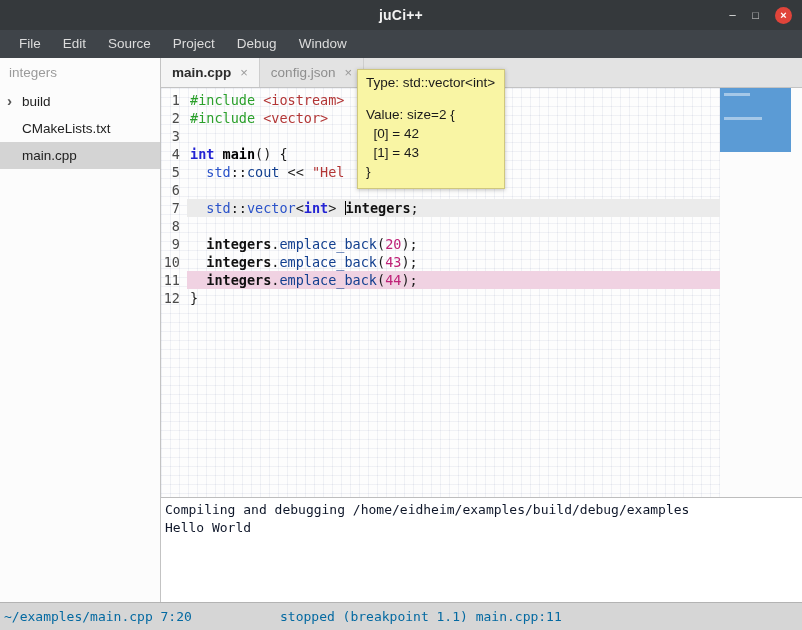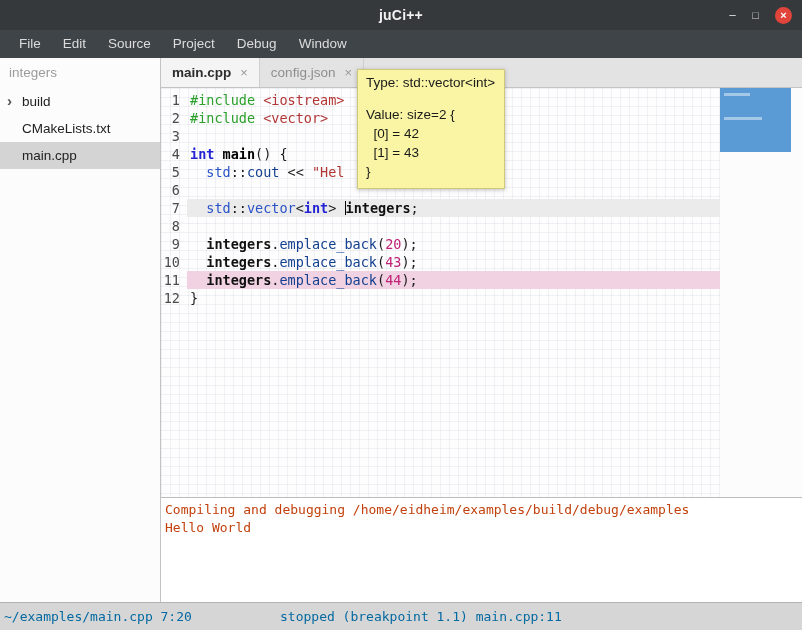--- a/index.html
+++ b/index.html
@@ -69,21 +69,21 @@
   .caret { display:inline-block; width:0; border-left:1.4px solid #000; height:14px; vertical-align:-2px; }
   .map-col { position:absolute; right:0; top:0; bottom:0; width:82px; background:#fcfcfc; }
   .overview-map { position:absolute; left:0; top:-3px; width:71px; height:67px; background:#5b9bd5; }
   .map-line { position:absolute; background:rgba(255,255,255,0.45); height:3px; }
   .map-line.l1 { left:4px; top:8px;  width:26px; }
   .map-line.l2 { left:4px; top:32px; width:38px; }
   
   .hsep { height:1px; background:#bdbdbd; }
   .output {
     height:104px; background:#fff; padding:3px 4px;
-    font-family:"DejaVu Sans Mono", monospace; font-size:13px; line-height:17.5px; color:#c2410c;
+    font-family:"DejaVu Sans Mono", monospace; font-size:13px; line-height:17.5px; color:#0f172a;
   }
   
   .statusbar {
     position:relative; height:28px; background:#d6d6d6; border-top:1px solid #b3b3b3;
     font-family:"DejaVu Sans Mono", monospace; font-size:13px; color:#0369a1; line-height:27px;
   }
   .status-left { position:absolute; left:4px; }
   .status-center { position:absolute; left:280px; }
   
   .tooltip {

